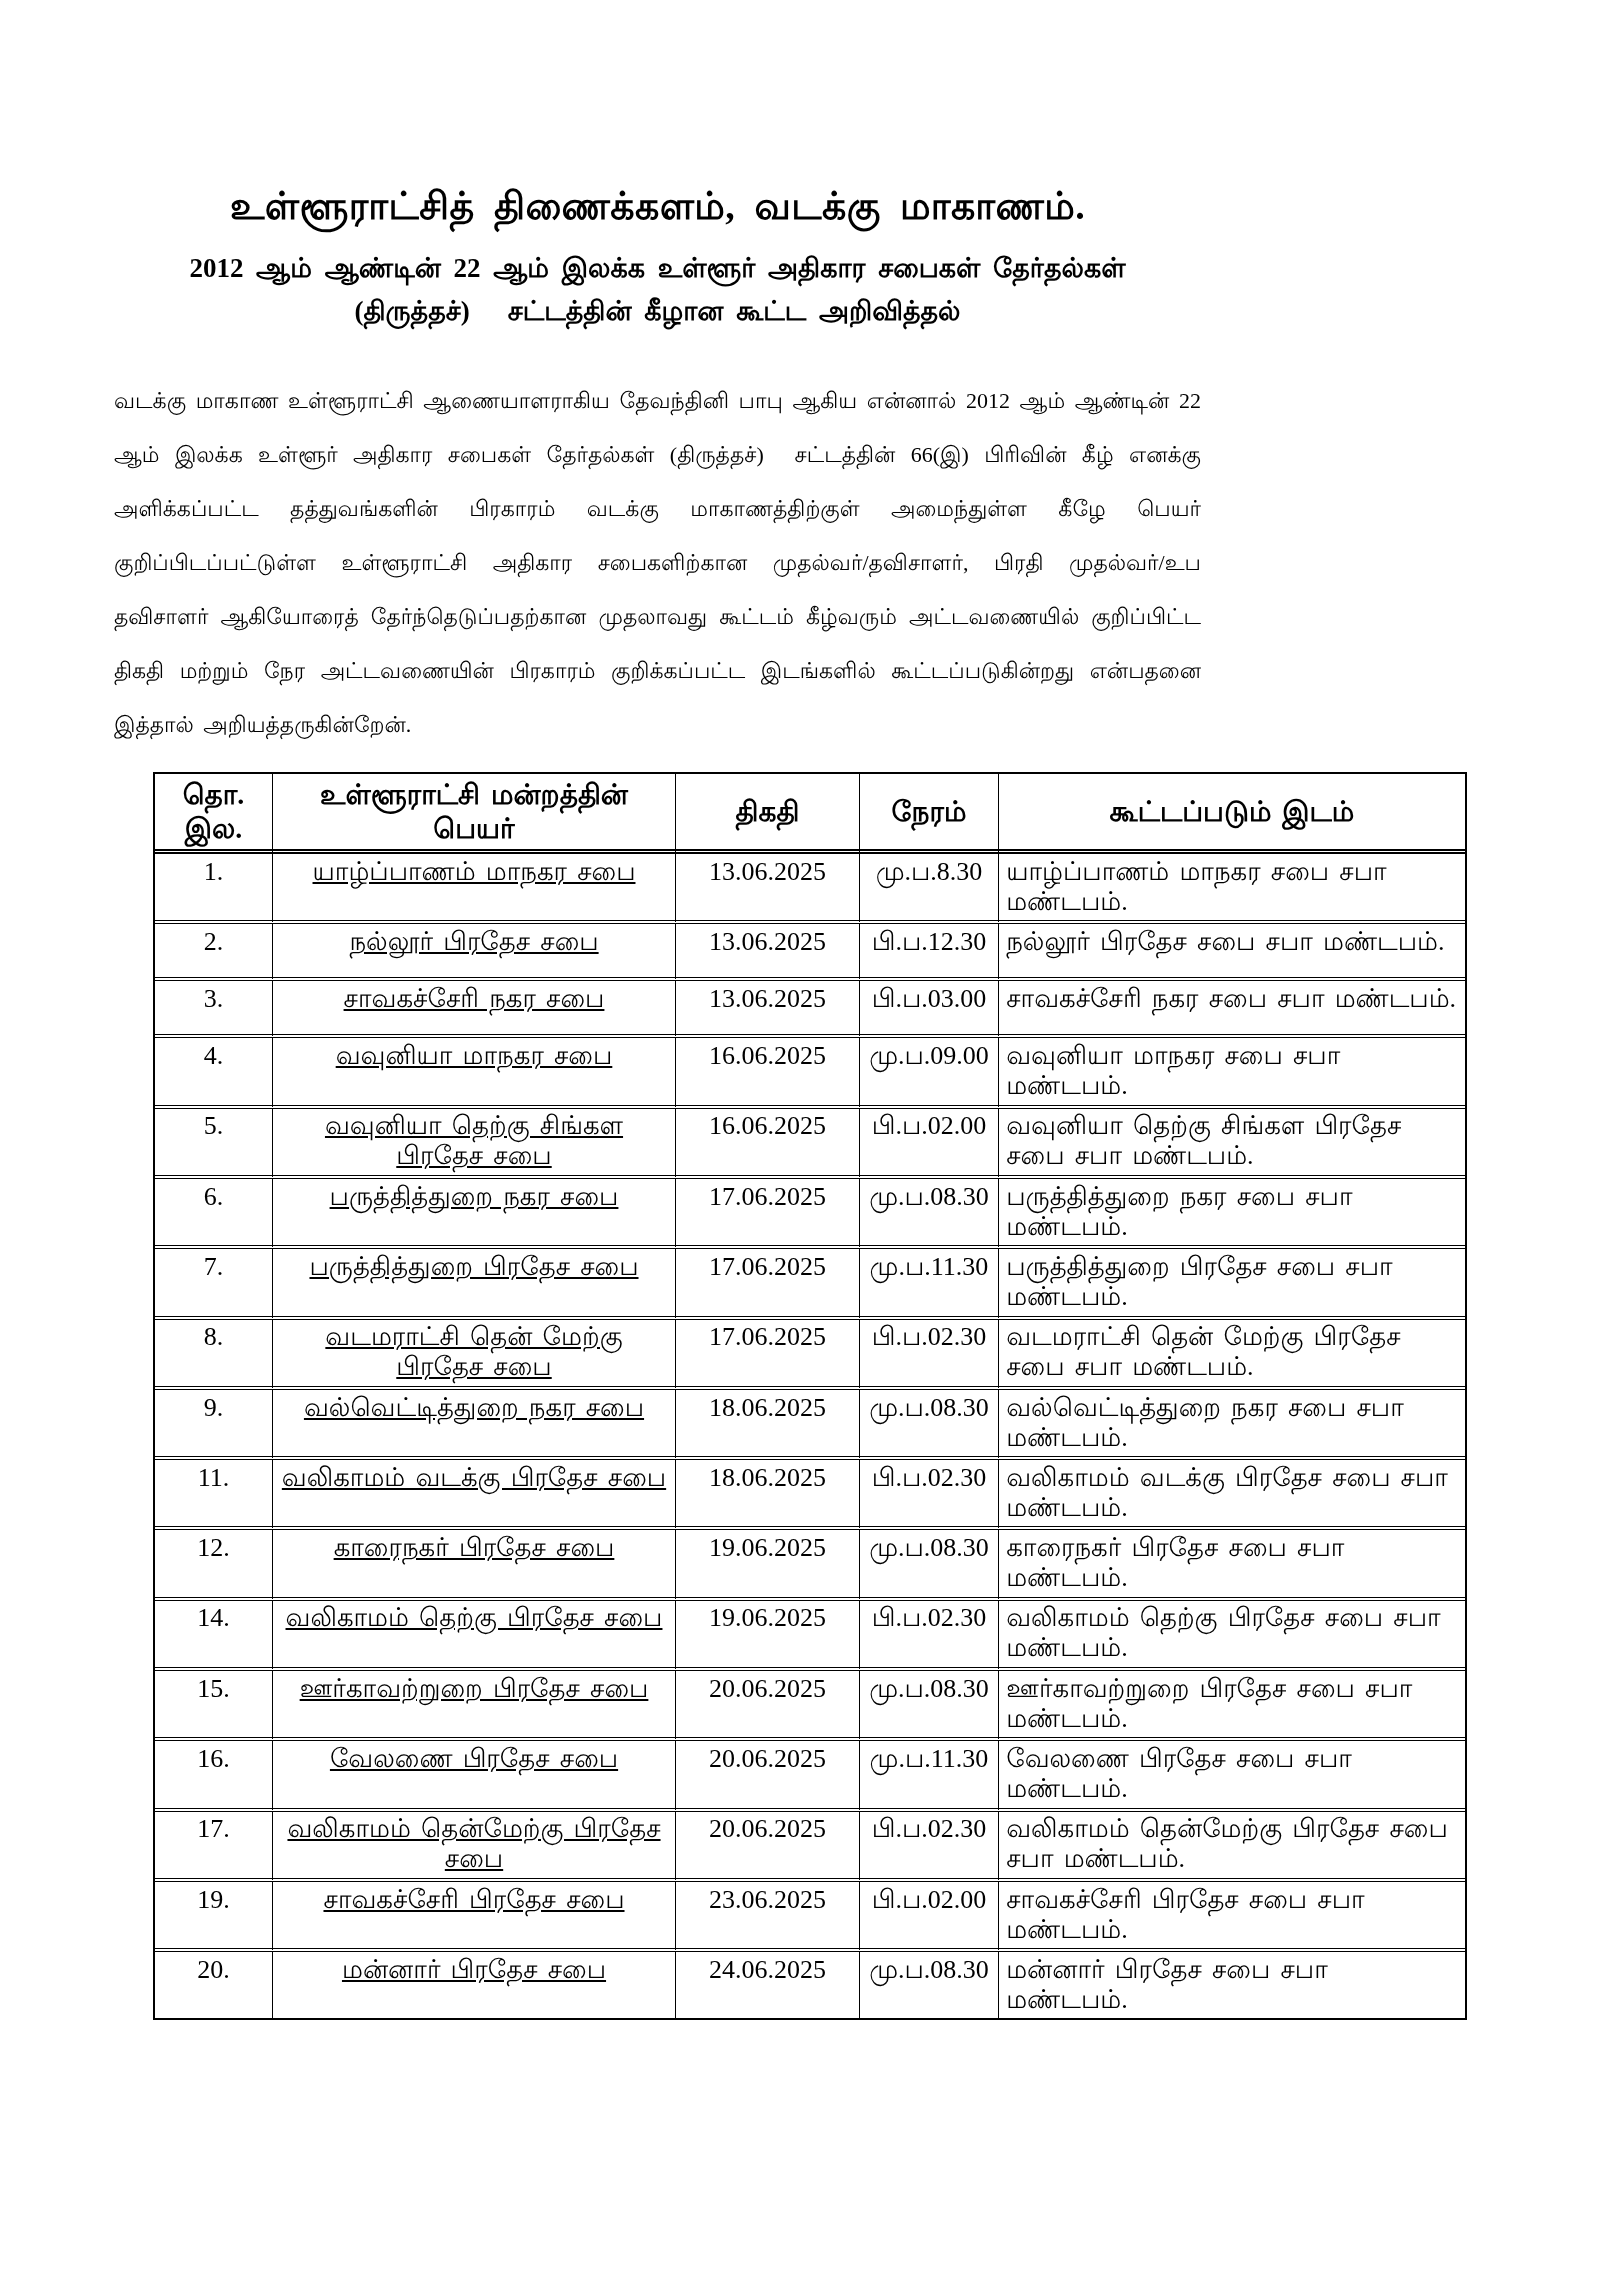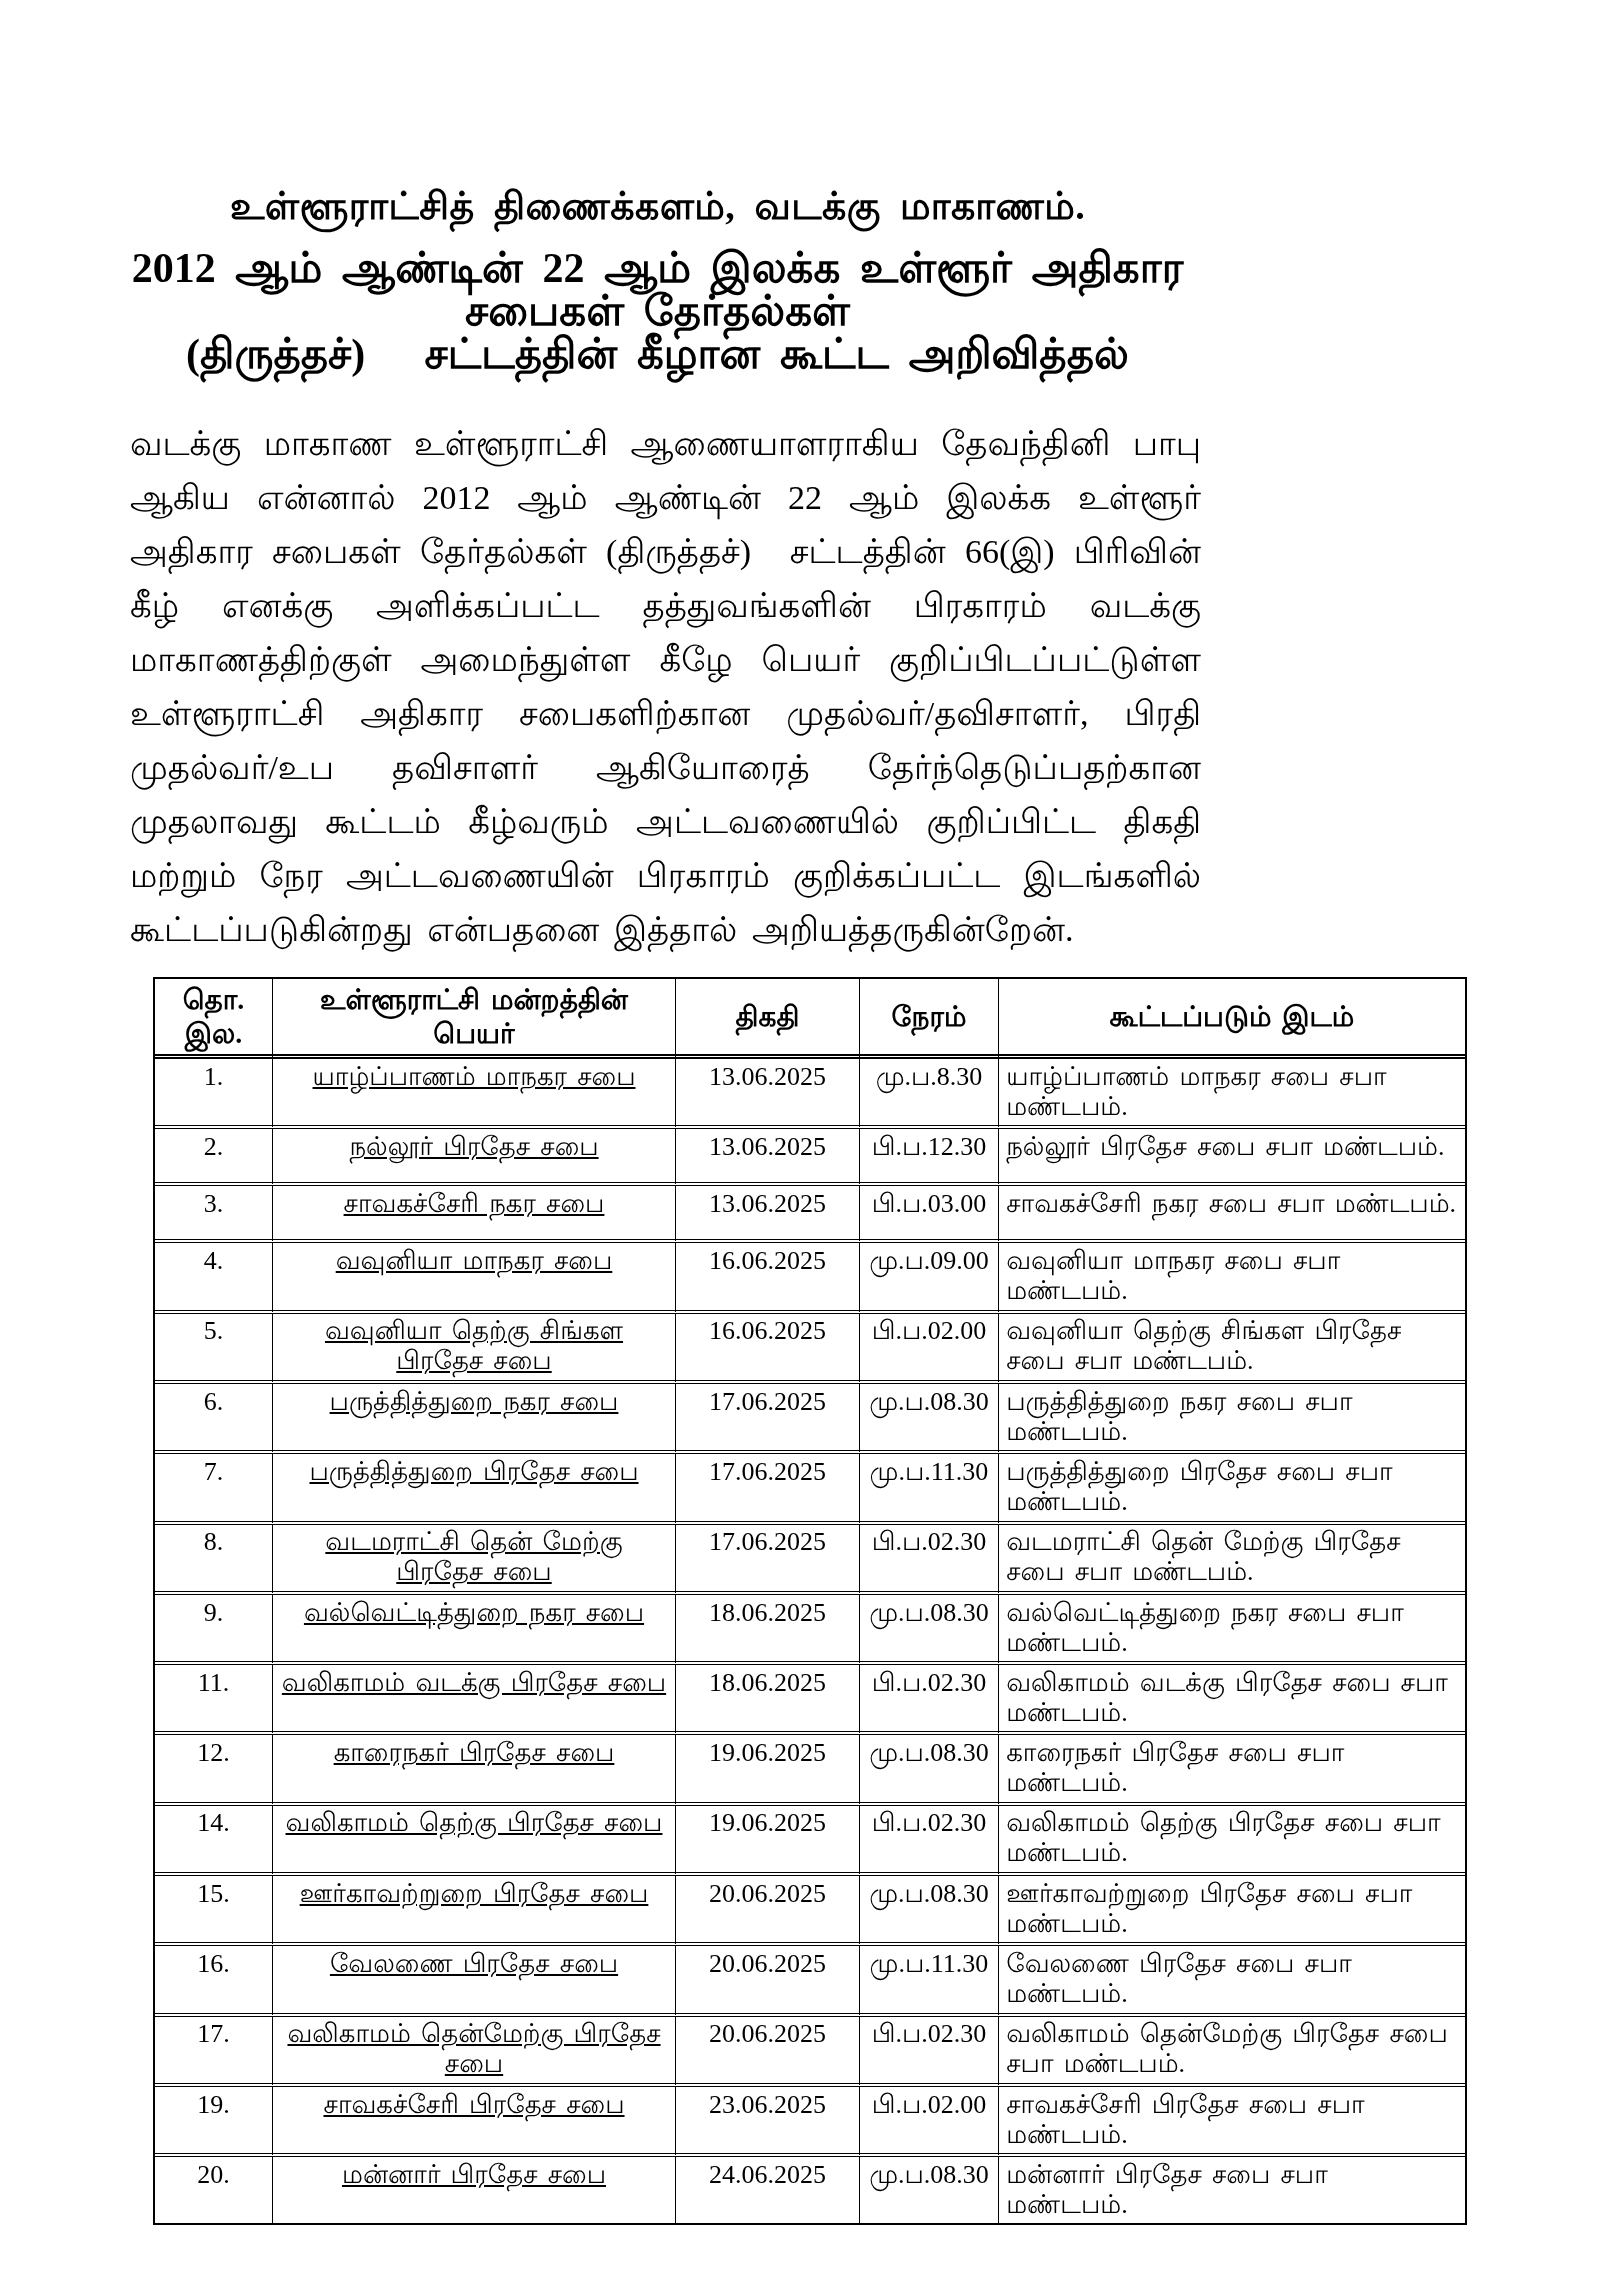--- a/index.html
+++ b/index.html
@@ -19,28 +19,28 @@
     margin: 0;
     text-align: center;
     font-size: 38px;
     font-weight: bold;
     letter-spacing: 0.4px;
     word-spacing: 0.25em;
   }
   .subtitle {
     margin-top: 14.3px;
     text-align: center;
-    font-size: 42px;
+    font-size: 27px;
     font-weight: bold;
     line-height: 43px;
     word-spacing: 0.22em;
   }
   .body-text {
-    margin: 41px 0 0 16px;
-    font-size: 34px;
+    margin: 41px 0 0 0;
+    font-size: 22px;
     line-height: 54px;
     text-align: justify;
     word-spacing: 0.18em;
   }
   table.schedule {
     margin-top: 19.7px;
     margin-left: 39px;
     border-collapse: separate;
     border-spacing: 0;
     border: 2.7px solid #000;

